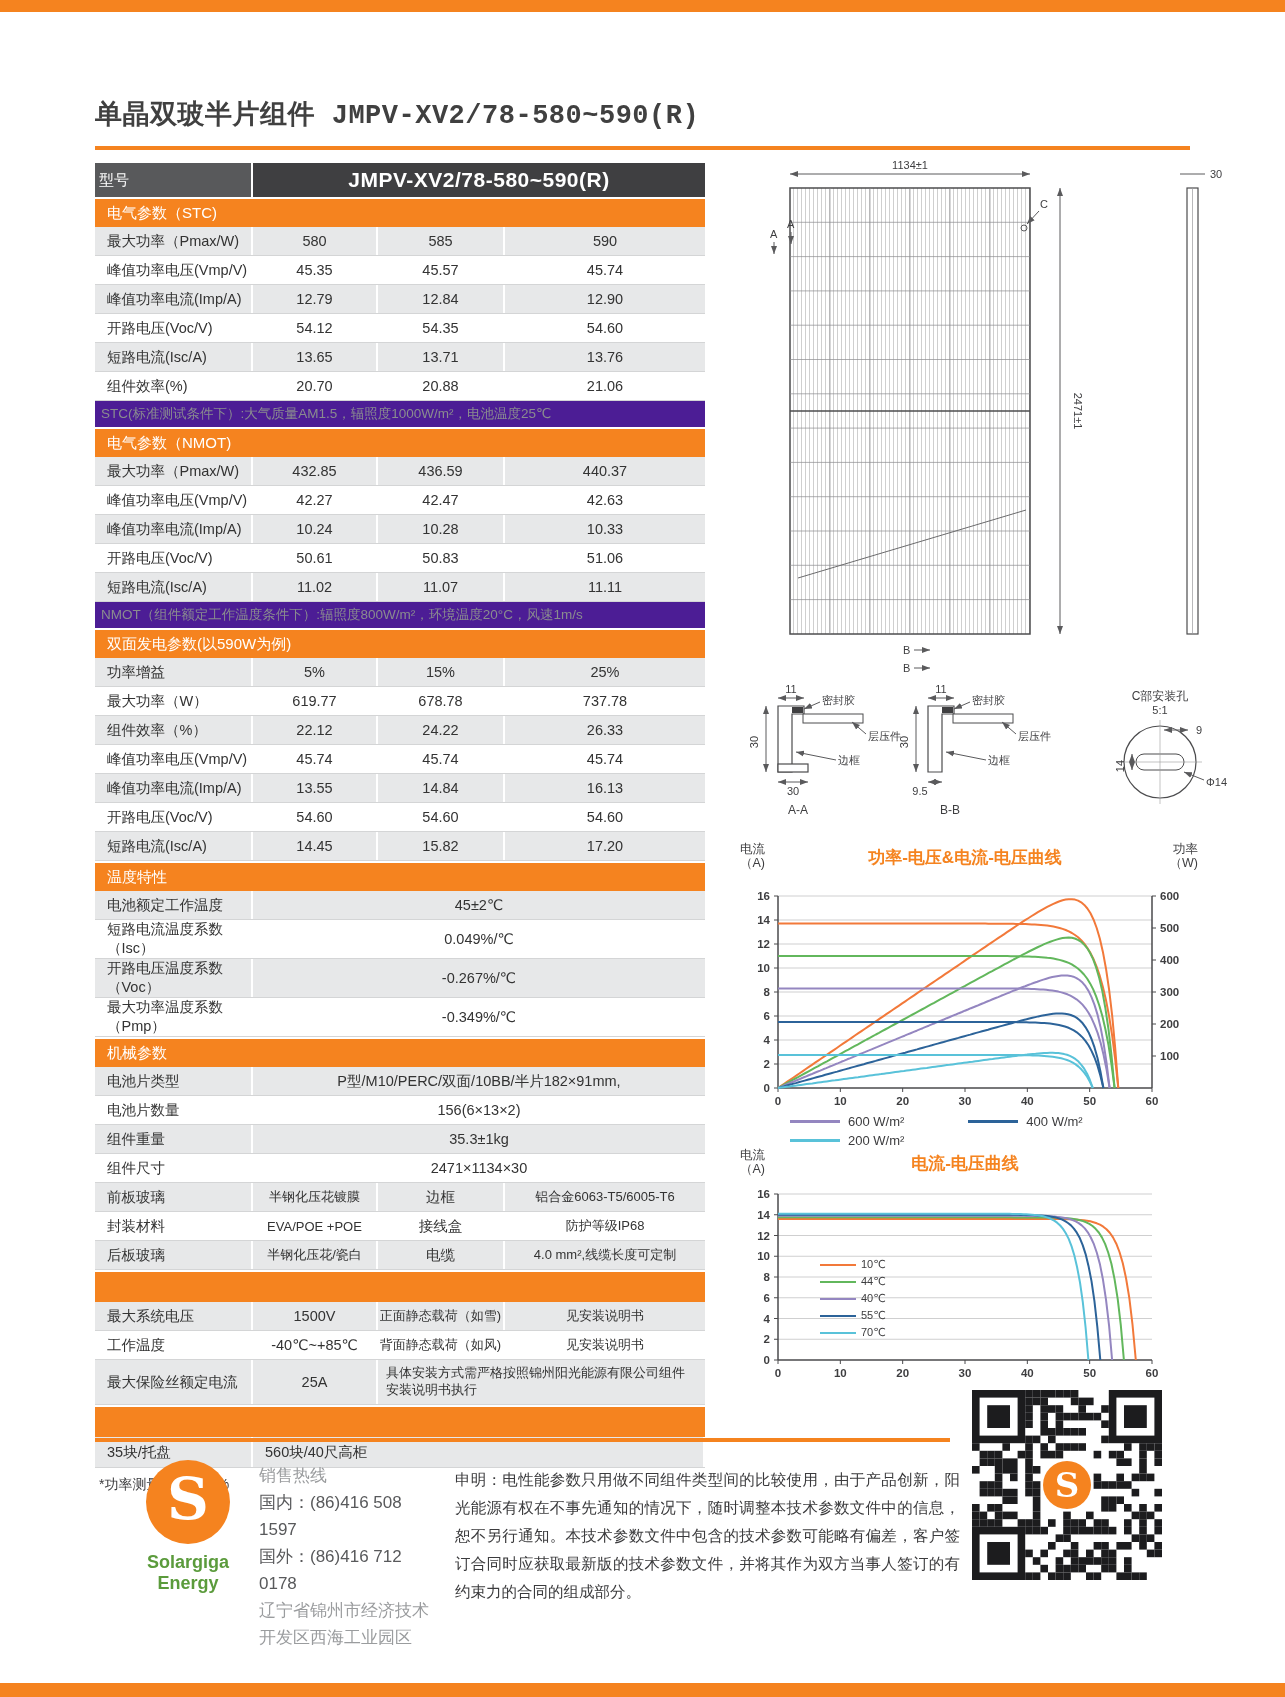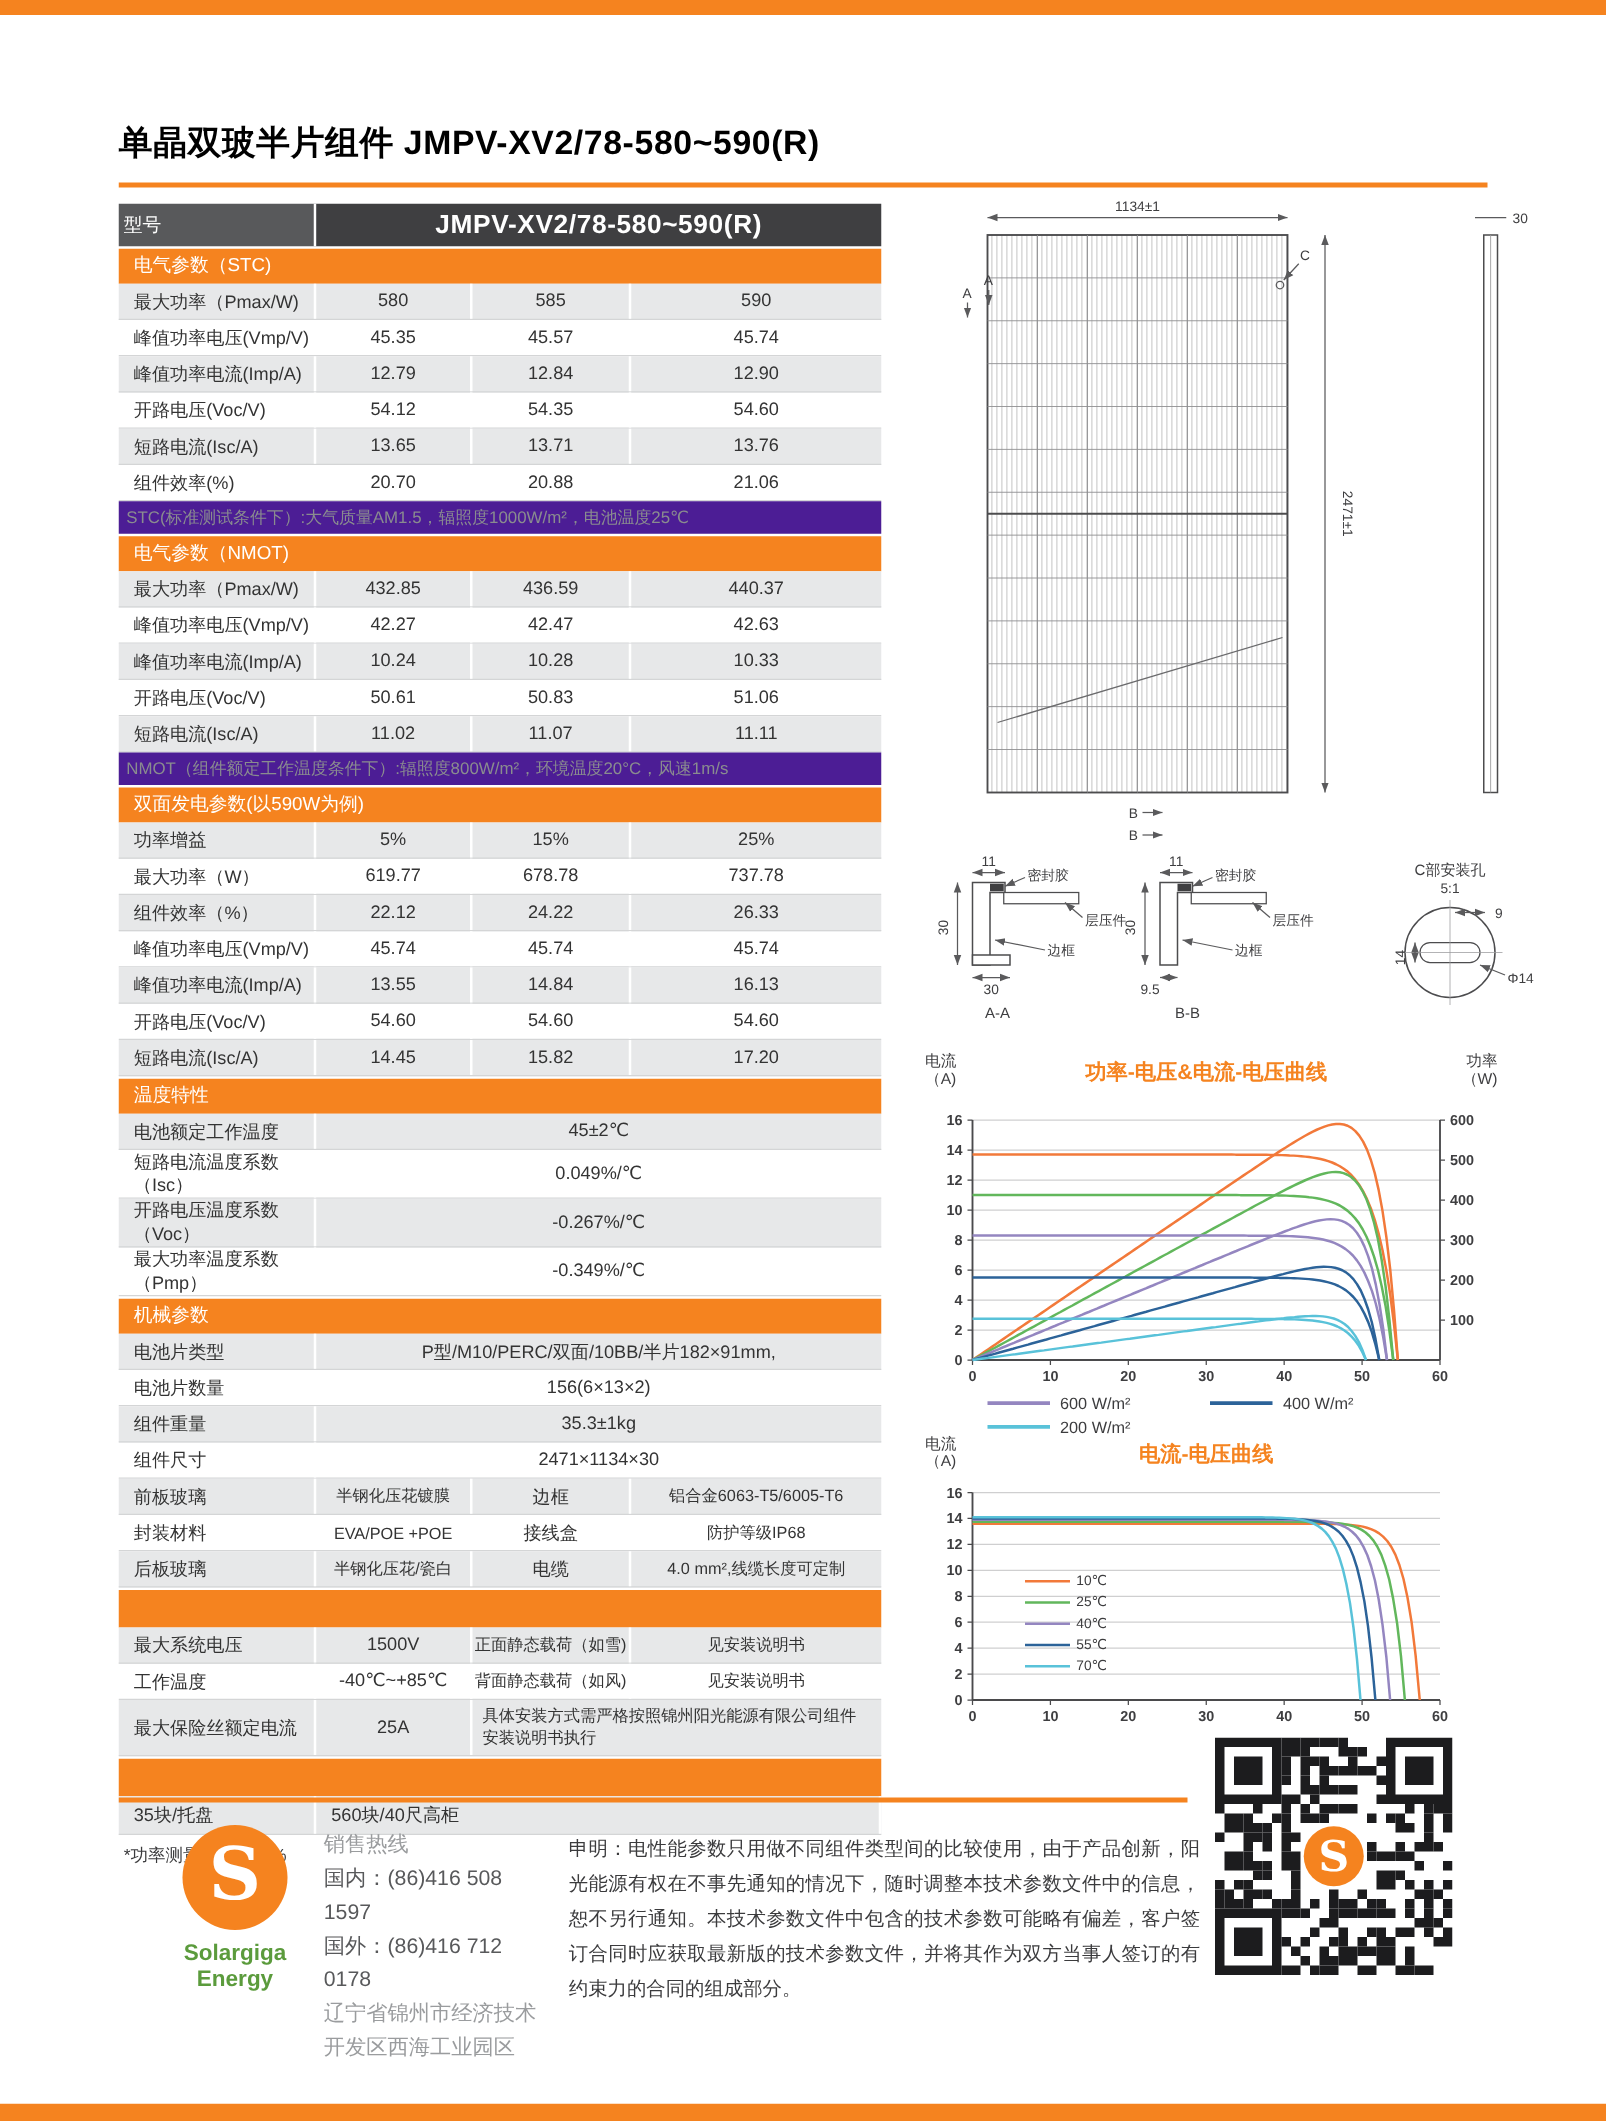--- a/index.html
+++ b/index.html
@@ -4,21 +4,21 @@
 <style>
   html,body{margin:0;padding:0;background:#fff;}
   .page{position:relative;width:1285px;height:1697px;background:#fff;overflow:hidden;
         font-family:"Liberation Sans","DejaVu Sans",sans-serif;color:#333;}
   .accent-bar{position:absolute;left:0;width:1285px;background:#f5831f;}
   .bar-top{top:0;height:12px;}
   .bar-bottom{top:1683px;height:14px;}
 
   
   .page-title{position:absolute;left:95px;top:96px;width:1100px;font-size:27px;font-weight:bold;
-              color:#000000;letter-spacing:.5px;}
+              color:#404040;letter-spacing:.5px;font-family:Liberation Mono, monospace;}
   .title-rule{position:absolute;left:95px;top:146px;width:1095px;height:4px;background:#f5831f;}
 
   
   .spec{position:absolute;left:95px;top:163px;width:610px;font-size:14.5px;color:#333;}
   .mrow{display:grid;grid-template-columns:158px 1fr;height:34px;}
   .mlabel{background:#58595b;color:#fff;display:flex;align-items:center;padding-left:4px;
           font-size:15px;border-right:2px solid #fff;}
   .mval{background:#3f3f41;color:#fff;display:flex;align-items:center;justify-content:center;
         font-weight:bold;font-size:21px;letter-spacing:.5px;}
   .shead{background:#f5831f;color:#fff;font-weight:normal;font-size:15px;height:28px;
@@ -579,21 +579,21 @@
         <path d="M46.0,32.8L48.9,32.8L51.9,32.8L54.8,32.8L57.7,32.8L60.6,32.8L63.6,32.8L66.5,32.8L69.4,32.8L72.4,32.8L75.3,32.8L78.2,32.8L81.2,32.8L84.1,32.8L87.0,32.8L89.9,32.8L92.9,32.8L95.8,32.8L98.7,32.8L101.7,32.8L104.6,32.8L107.5,32.8L110.5,32.8L113.4,32.8L116.3,32.8L119.2,32.8L122.2,32.8L125.1,32.8L128.0,32.8L131.0,32.8L133.9,32.8L136.8,32.8L139.7,32.8L142.7,32.8L145.6,32.8L148.5,32.8L151.5,32.8L154.4,32.8L157.3,32.8L160.3,32.8L163.2,32.8L166.1,32.8L169.0,32.8L172.0,32.8L174.9,32.8L177.8,32.8L180.8,32.8L183.7,32.8L186.6,32.8L189.6,32.8L192.5,32.8L195.4,32.8L198.3,32.8L201.3,32.8L204.2,32.8L207.1,32.8L210.1,32.8L213.0,32.8L215.9,32.8L218.9,32.8L221.8,32.8L224.7,32.8L227.6,32.8L230.6,32.8L233.5,32.8L236.4,32.8L239.4,32.8L242.3,32.8L245.2,32.8L248.1,32.8L251.1,32.8L254.0,32.8L256.9,32.8L259.9,32.8L262.8,32.8L265.7,32.8L268.7,32.8L271.6,32.8L274.5,32.8L277.4,32.8L280.4,32.8L283.3,32.8L286.2,32.8L289.2,32.9L292.1,32.9L295.0,33.0L298.0,33.0L300.9,33.1L303.8,33.2L306.7,33.4L309.7,33.5L312.6,33.8L315.5,34.1L318.5,34.5L321.4,35.0L324.3,35.6L327.2,36.5L330.2,37.6L333.1,39.1L336.0,41.0L339.0,43.4L341.9,46.6L344.8,50.7L347.8,56.1L350.7,63.1L353.6,72.1L356.5,83.9L359.5,99.1L362.4,118.9L365.3,144.6L368.3,178.0" fill="none" stroke="#2c6399" stroke-width="2" stroke-linejoin="round"></path>
         <path d="M46.0,31.7L48.8,31.7L51.6,31.7L54.5,31.7L57.3,31.7L60.1,31.7L62.9,31.7L65.8,31.7L68.6,31.7L71.4,31.7L74.2,31.7L77.0,31.7L79.9,31.7L82.7,31.7L85.5,31.7L88.3,31.7L91.2,31.7L94.0,31.7L96.8,31.7L99.6,31.7L102.4,31.7L105.3,31.7L108.1,31.7L110.9,31.7L113.7,31.7L116.5,31.7L119.4,31.7L122.2,31.7L125.0,31.7L127.8,31.7L130.7,31.7L133.5,31.7L136.3,31.7L139.1,31.7L141.9,31.7L144.8,31.7L147.6,31.7L150.4,31.7L153.2,31.7L156.1,31.7L158.9,31.7L161.7,31.7L164.5,31.7L167.3,31.7L170.2,31.7L173.0,31.7L175.8,31.7L178.6,31.7L181.5,31.7L184.3,31.7L187.1,31.7L189.9,31.7L192.7,31.7L195.6,31.7L198.4,31.7L201.2,31.7L204.0,31.7L206.9,31.7L209.7,31.7L212.5,31.7L215.3,31.7L218.1,31.7L221.0,31.7L223.8,31.7L226.6,31.7L229.4,31.7L232.3,31.7L235.1,31.7L237.9,31.7L240.7,31.7L243.5,31.7L246.4,31.7L249.2,31.7L252.0,31.7L254.8,31.7L257.6,31.7L260.5,31.7L263.3,31.7L266.1,31.8L268.9,31.8L271.8,31.8L274.6,31.8L277.4,31.8L280.2,31.9L283.0,31.9L285.9,32.0L288.7,32.1L291.5,32.2L294.3,32.3L297.2,32.5L300.0,32.7L302.8,32.9L305.6,33.3L308.4,33.7L311.3,34.3L314.1,35.1L316.9,36.0L319.7,37.3L322.6,38.9L325.4,40.9L328.2,43.5L331.0,46.9L333.8,51.3L336.7,56.9L339.5,64.1L342.3,73.3L345.1,85.2L348.0,100.5L350.8,120.2L353.6,145.5L356.4,178.0" fill="none" stroke="#59c2d9" stroke-width="2" stroke-linejoin="round"></path>
       </svg>
     <div class="legend-in">
       <div class="lg-row">
           <span class="sw" style="background: rgb(242, 121, 58);"></span>
           <span>10℃</span>
         </div>
       <div class="lg-row">
           <span class="sw" style="background: rgb(98, 183, 92);"></span>
-          <span>25℃</span>
+          <span>44℃</span>
         </div>
       <div class="lg-row">
           <span class="sw" style="background: rgb(148, 134, 192);"></span>
           <span>40℃</span>
         </div>
       <div class="lg-row">
           <span class="sw" style="background: rgb(44, 99, 153);"></span>
           <span>55℃</span>
         </div>
       <div class="lg-row">

